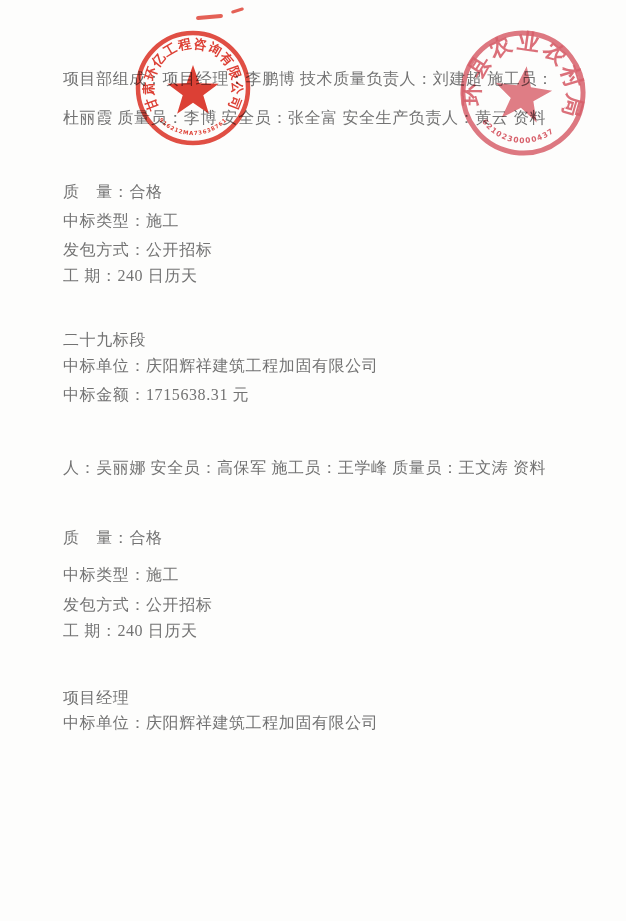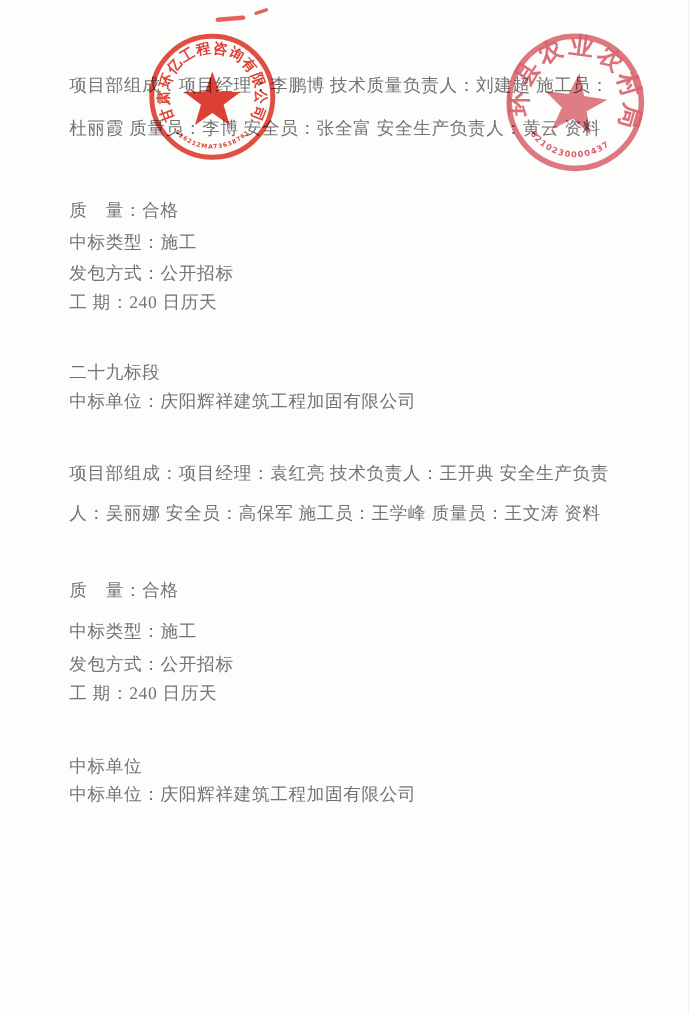--- a/index.html
+++ b/index.html
@@ -63,28 +63,28 @@
 
   <div class="line" style="top:69px">项目部组成：项目经理：李鹏博 技术质量负责人：刘建超 施工员：</div>
   <div class="line" style="top:108px">杜丽霞 质量员：李博 安全员：张全富 安全生产负责人：黄云 资料</div>
   <div class="line" style="top:182px">质　量：合格</div>
   <div class="line" style="top:211px">中标类型：施工</div>
   <div class="line" style="top:240px">发包方式：公开招标</div>
   <div class="line" style="top:266px">工 期：240 日历天</div>
 
   <div class="line" style="top:330px">二十九标段</div>
   <div class="line" style="top:356px">中标单位：庆阳辉祥建筑工程加固有限公司</div>
-  <div class="line" style="top:421px">项目部组成：项目经理：袁红亮 技术负责人：王开典 安全生产负责</div>
+  <div class="line" style="top:385px">中标金额：1715638.31 元</div>
   <div class="line" style="top:458px">人：吴丽娜 安全员：高保军 施工员：王学峰 质量员：王文涛 资料</div>
   <div class="line" style="top:528px">质　量：合格</div>
   <div class="line" style="top:565px">中标类型：施工</div>
   <div class="line" style="top:595px">发包方式：公开招标</div>
   <div class="line" style="top:621px">工 期：240 日历天</div>
 
-  <div class="line" style="top:688px">中标单位</div>
+  <div class="line" style="top:688px">项目经理</div>
   <div class="line" style="top:713px">中标单位：庆阳辉祥建筑工程加固有限公司</div>
 
   <div class="stamp stamp-left">
     <svg viewBox="0 0 120 120">
       <g fill="#dc2f23" stroke="#dc2f23">
         <circle cx="60" cy="60" r="55" fill="none" stroke-width="4.5" stroke-opacity="0.92"></circle>
         <path id="arcL" d="M 25.36 80 A 40 40 0 1 1 94.64 80" fill="none" stroke="none"></path>
         <text class="arc-text-left" stroke="none" text-anchor="middle">
           <textPath href="#arcL" startOffset="50%">甘肃环亿工程咨询有限公司</textPath>
         </text>

